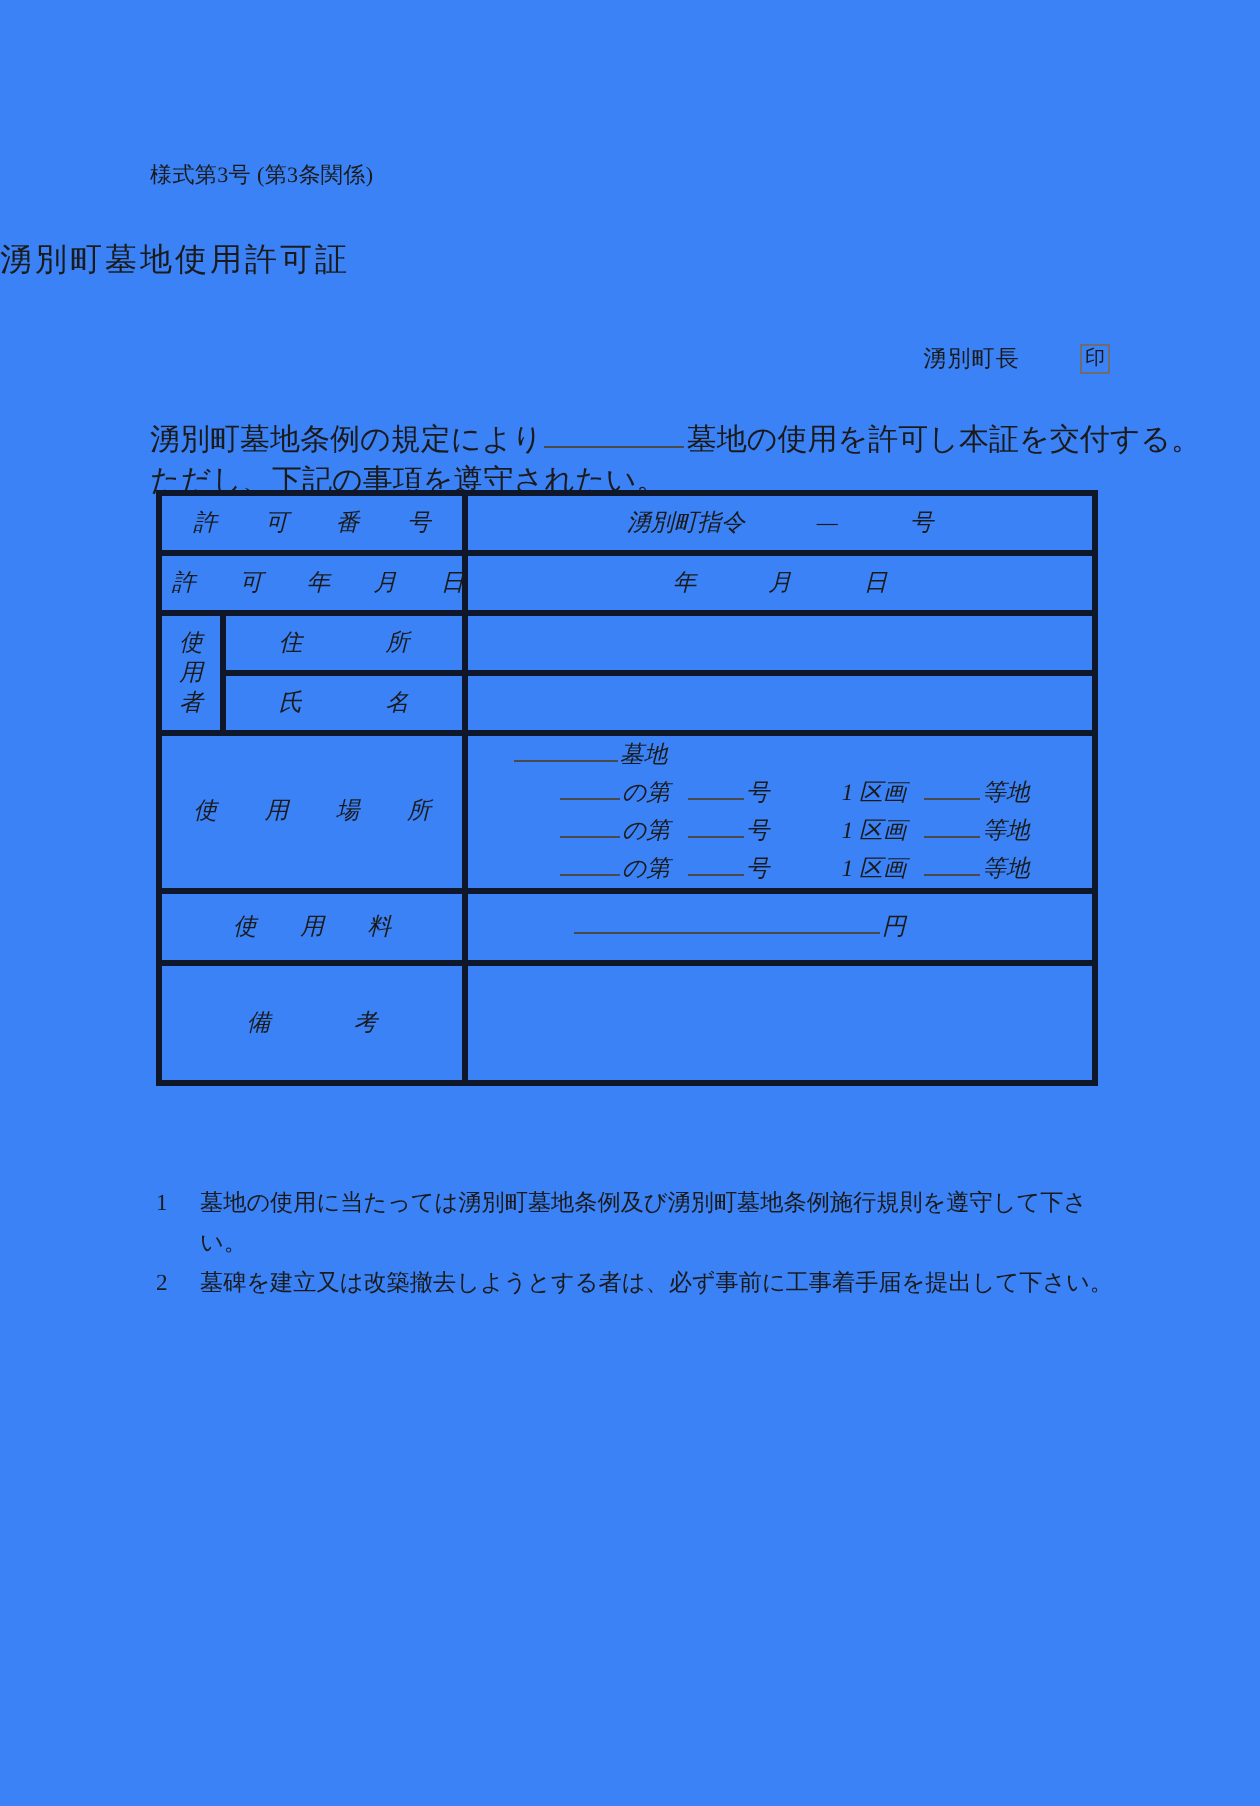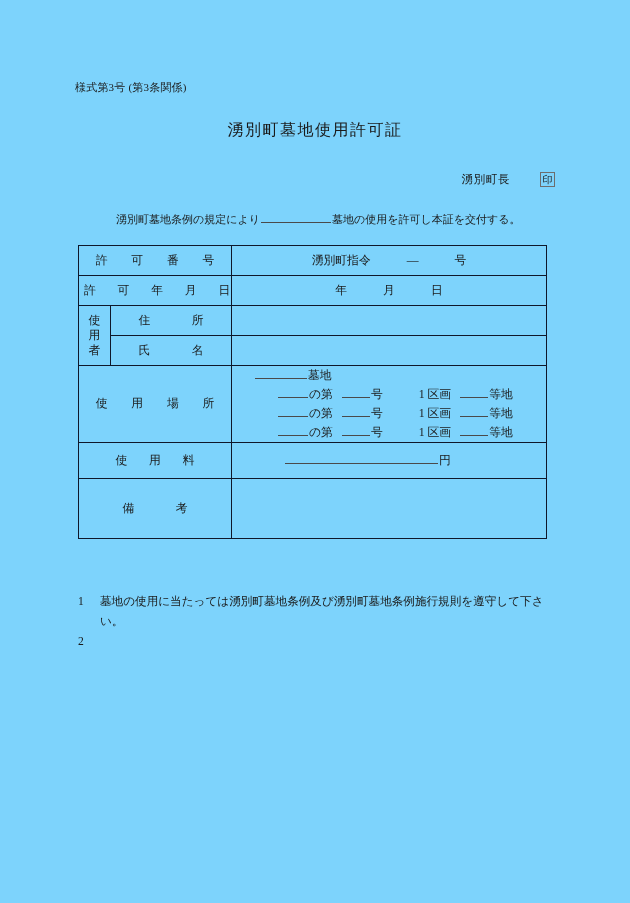--- a/index.html
+++ b/index.html
@@ -11,38 +11,38 @@
     width: 630px;
     height: 903px;
     position: relative;
     font-family: "Liberation Serif", "DejaVu Serif", serif;
     color: #1a1a1a;
     overflow: hidden;
   }
   .page {
     position: absolute;
     inset: 0;
-    background: #7dd3fc;
+    background: #3b82f6;
   }
 
   
   .form-code {
     position: absolute;
     left: 75px;
     top: 80px;
     font-size: 11px;
     letter-spacing: 0.2px;
     white-space: nowrap;
   }
   .doc-title {
     position: absolute;
     left: 0;
     right: 0;
     top: 120px;
-    text-align: center;
+    text-align: left;
     font-size: 16px;
     letter-spacing: 1.5px;
   }
 
   
   .issuer-line {
     position: absolute;
     right: 75px;
     top: 172px;
     display: flex;
@@ -59,24 +59,23 @@
     line-height: 14px;
     text-align: center;
     box-sizing: border-box;
   }
 
   
   .intro {
     position: absolute;
     left: 75px;
     top: 209px;
-    font-size: 11px;
+    font-size: 15px;
     line-height: 21px;
     white-space: nowrap;
-    margin-left: 41px;
   }
   .intro .ln { display: block; }
   .blank {
     display: inline-block;
     border-bottom: 1px solid #4a4a4a;
     vertical-align: baseline;
     height: 0.95em;
     margin: 0 1px;
   }
   .b-70 { width: 70px; }
@@ -89,23 +88,24 @@
   .tbl {
     position: absolute;
     left: 78px;
     top: 245px;
     width: 468px;
     border-collapse: collapse;
     table-layout: fixed;
     font-size: 11.8px;
   }
   .tbl td {
-    border: 1px solid #0f172a;
+    border: 3px solid #0f172a;
     padding: 0;
     vertical-align: middle;
+    font-style: italic;
   }
   .c-lbl {
     text-align: center;
     letter-spacing: 6px;
     text-indent: 6px;
     white-space: nowrap;
   }
   .c-lbl-narrow { letter-spacing: 5px; text-indent: 5px; }
   .v-lbl {
     width: 32px;
@@ -167,20 +167,21 @@
 
   <div class="doc-title">湧別町墓地使用許可証</div>
 
   <div class="issuer-line">
     <span class="issuer-name">湧別町長</span>
     <span class="seal-box">印</span>
   </div>
 
   <div class="intro">
     <span class="ln"><span>湧別町墓地条例の規定により</span><span class="blank b-70"></span><span>墓地の使用を許可し本証を交付する。</span></span>
+    <span class="ln">ただし、下記の事項を遵守されたい。</span>
   </div>
 
   <table class="tbl">
     <colgroup>
       <col style="width:32px">
       <col style="width:121px">
       <col style="width:315px">
     </colgroup>
     <tbody>
       <tr class="row-h30">
@@ -243,17 +244,18 @@
     <div class="note">
       <span class="note-num">1</span>
       <span class="note-body">
         <span class="nl">墓地の使用に当たっては湧別町墓地条例及び湧別町墓地条例施行規則を遵守して下さ</span>
         <span class="nl">い。</span>
       </span>
     </div>
     <div class="note">
       <span class="note-num">2</span>
       <span class="note-body">
+        <span class="nl">墓碑を建立又は改築撤去しようとする者は、必ず事前に工事着手届を提出して下さい。</span>
       </span>
     </div>
   </div>
 
 </div>
 
 </body></html>

